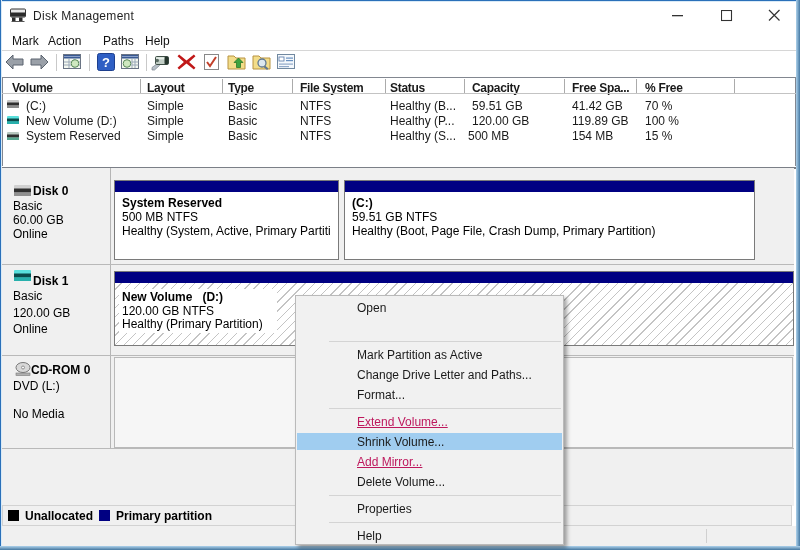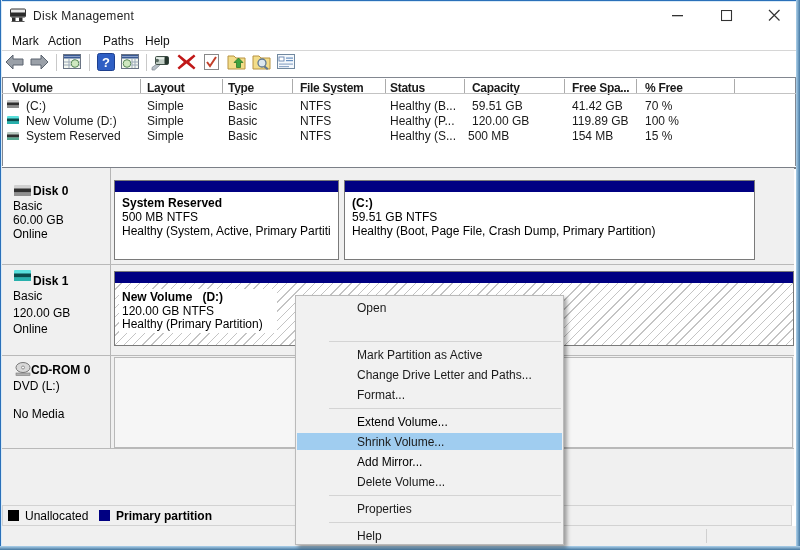--- a/index.html
+++ b/index.html
@@ -44,21 +44,21 @@
 
 #legend{left:2px;top:505px;width:790px;height:21px;background:#f0f0f0;border:1px solid #d2d2d2;box-sizing:border-box;}
 .lsq{top:510px;width:11px;height:11px;}
 
 #status{left:2px;top:526px;width:794px;height:20px;background:#f0f0f0;}
 #stsep{left:706px;top:529px;width:1px;height:14px;background:#d0d0d0;}
 
 #cmenu{left:295px;top:295px;width:269px;height:250px;background:#f1f1f1;border:1px solid #bababa;
 box-sizing:border-box;box-shadow:3px 3px 4px rgba(0,0,0,0.35);}
 .mi{position:absolute;left:1px;right:1px;height:20px;line-height:20px;padding-left:16px;font-size:12px;color:#1a1a1a;margin-left:44px;}
-.mi.dis{color:#000000;}
+.mi.dis{color:#be185d;text-decoration:underline;}
 .msep{position:absolute;left:33px;right:2px;height:1px;background:#d4d4d4;}
 #hl{position:absolute;left:1px;right:1px;top:137px;height:17px;background:#a0cdf0;}
 </style>
 </head>
 <body>
 <div id="win">
 
   <svg class="abs" style="left:9px;top:8px" width="18" height="14" viewBox="0 0 18 14">
     <rect x="1.5" y="1" width="15" height="8" rx="1" fill="#e8e8e8" stroke="#333" stroke-width="1"></rect>
     <rect x="2" y="4.5" width="14" height="4" fill="#2b2b2b"></rect>
@@ -260,21 +260,21 @@
     <circle cx="8" cy="5.5" r="1.5" fill="#f8f8f8" stroke="#909090"></circle>
     <rect x="1" y="11" width="14" height="2.5" fill="#b0b0b0" stroke="#787878" stroke-width="0.6"></rect>
   </svg>
   <div class="abs dname" style="left:31px;top:363px">CD-ROM 0</div>
   <div class="abs dinfo" style="left:13px;top:379px">DVD (L:)</div>
   <div class="abs dinfo" style="left:13px;top:407px">No Media</div>
   <div class="abs" style="left:114px;top:357px;width:679px;height:91px;background:#f6f6f6;border:1px solid #b9b9b9;box-sizing:border-box;"></div>
 
   <div class="abs" id="legend"></div>
   <div class="abs lsq" style="left:8px;background:#000"></div>
-  <div class="cell" style="left:25px;top:509px;font-weight:normal;color:#000;">Unallocated</div>
+  <div class="cell" style="left:25px;top:509px;font-weight:bold;color:#000;">Unallocated</div>
   <div class="abs lsq" style="left:99px;background:#000082"></div>
   <div class="cell" style="left:116px;top:509px;font-weight:bold;color:#000;text-align:center;">Primary partition</div>
 
   <div class="abs" id="status"></div>
   <div class="abs" id="stsep"></div>
 
   <div class="abs" id="bt"></div>
     <div class="abs" id="bt2"></div>
   <div class="abs" id="bl"></div>
     <div class="abs" id="bl2"></div>

